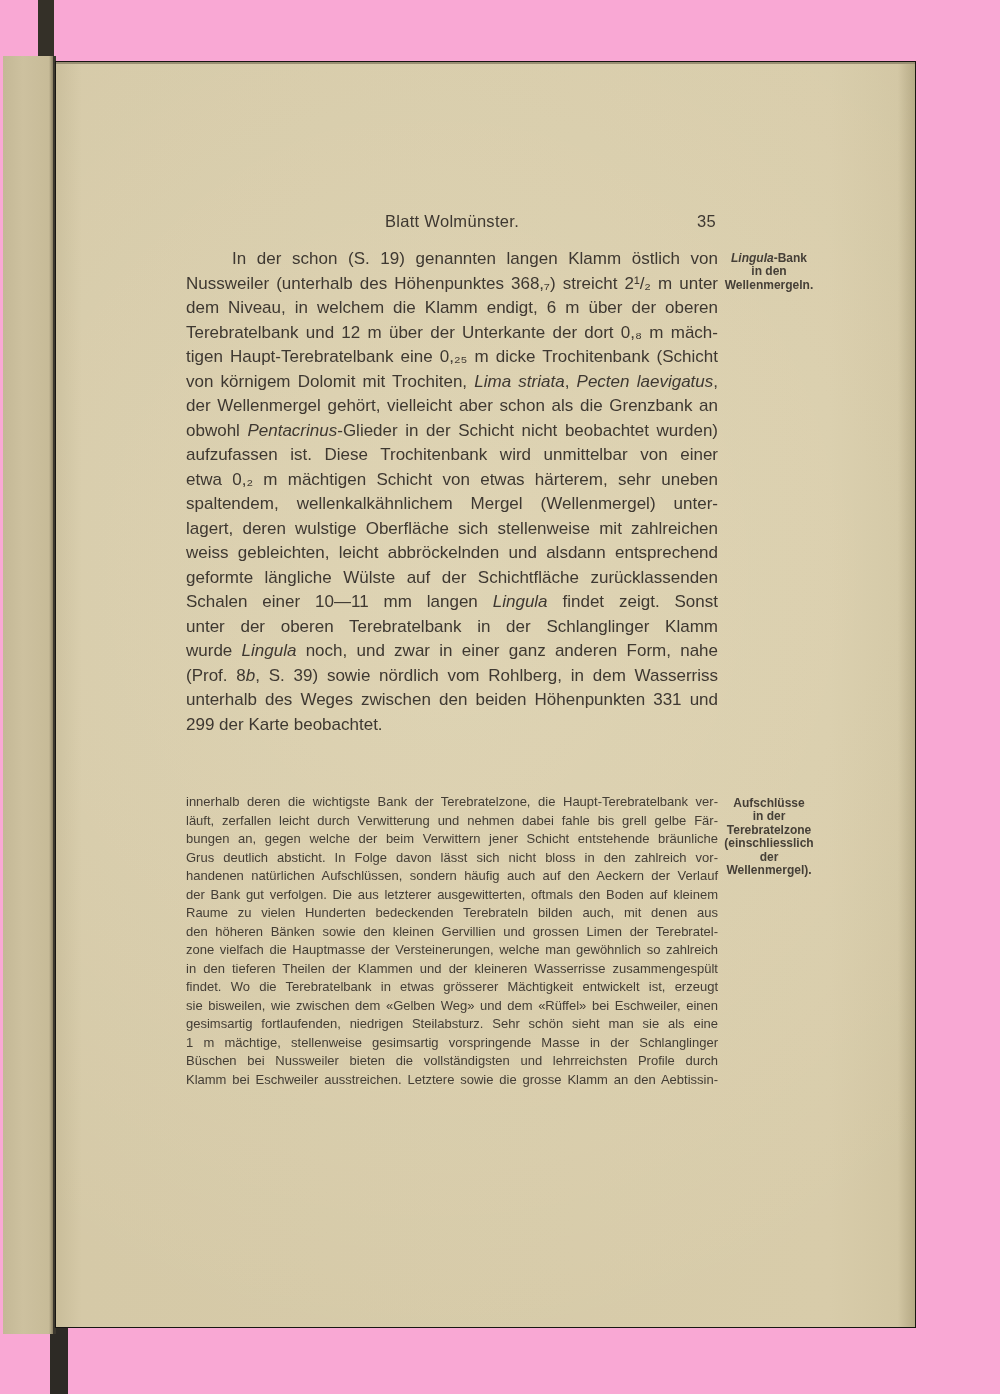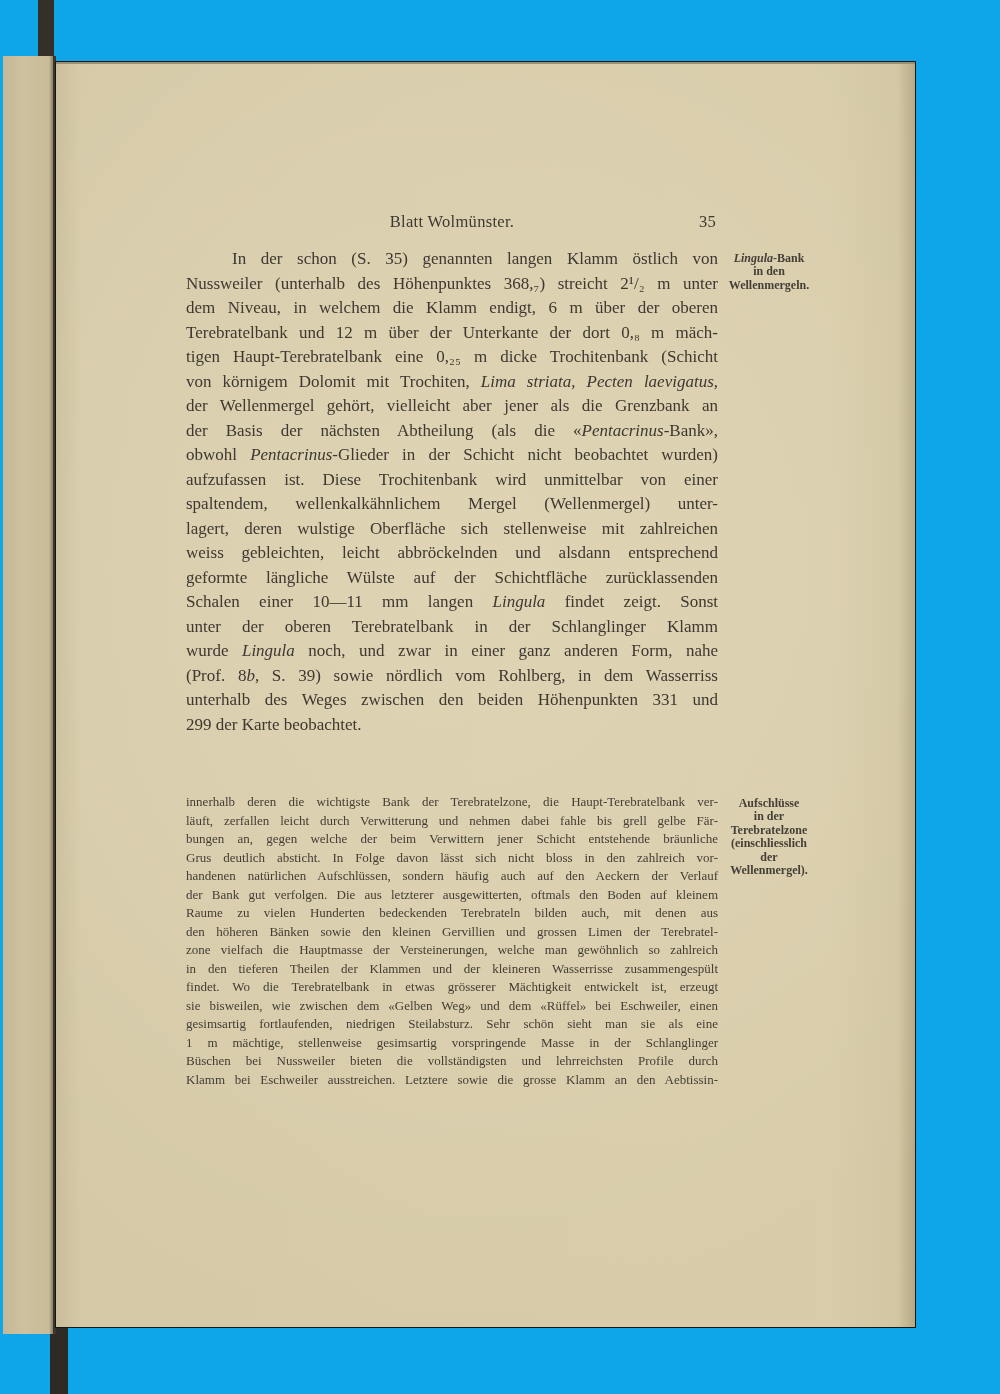--- a/index.html
+++ b/index.html
@@ -1,19 +1,19 @@
 <!DOCTYPE html>
 <html><head>
 <meta charset="utf-8">
 <style>
   html,body { margin:0; padding:0; }
   #canvas {
     position: relative; width: 1000px; height: 1394px;
-    background: #0ea5e9; overflow: hidden;
-    font-family: Liberation Serif, serif;
+    background: #f9a8d4; overflow: hidden;
+    font-family: Liberation Sans, sans-serif;
   }
   
   #under-strip {
     position: absolute; left: 3px; top: 56px; width: 50px; height: 1278px;
     background: linear-gradient(90deg, #c4b896 0%, #cdc19f 40%, #c7bb98 92%, #8a7f63 100%);
     border-right: 3px solid #3b372e;
   }
   #top-crease {
     position: absolute; left: 38px; top: 0; width: 16px; height: 62px;
     background: #343028;
@@ -70,30 +70,30 @@
   <div id="under-strip"></div>
 
   <div id="page"></div>
 
   <div id="header-row">
     <div id="header-title">Blatt Wolmünster.</div>
     <div id="page-number">35</div>
   </div>
 
   <div id="main-para" class="txt">
-      <div class="tline first"><span>In der schon (S. 35) genannten langen Klamm östlich von</span></div>
+      <div class="tline first"><span>In der schon (S. 19) genannten langen Klamm östlich von</span></div>
       <div class="tline"><span>Nussweiler (unterhalb des Höhenpunktes 368,₇) streicht 2¹/₂ m unter</span></div>
       <div class="tline"><span>dem Niveau, in welchem die Klamm endigt, 6 m über der oberen</span></div>
       <div class="tline"><span>Terebratelbank und 12 m über der Unterkante der dort 0,₈ m mäch-</span></div>
       <div class="tline"><span>tigen Haupt-Terebratelbank eine 0,₂₅ m dicke Trochitenbank (Schicht</span></div>
       <div class="tline"><span>von körnigem Dolomit mit Trochiten, </span><em>Lima striata</em><span>, </span><em>Pecten laevigatus</em><span>,</span></div>
-      <div class="tline"><span>der Wellenmergel gehört, vielleicht aber jener als die Grenzbank an</span></div>
-      <div class="tline"><span>der Basis der nächsten Abtheilung (als die «</span><em>Pentacrinus</em><span>-Bank»,</span></div>
+      <div class="tline"><span>der Wellenmergel gehört, vielleicht aber schon als die Grenzbank an</span></div>
       <div class="tline"><span>obwohl </span><em>Pentacrinus</em><span>-Glieder in der Schicht nicht beobachtet wurden)</span></div>
       <div class="tline"><span>aufzufassen ist. Diese Trochitenbank wird unmittelbar von einer</span></div>
+      <div class="tline"><span>etwa 0,₂ m mächtigen Schicht von etwas härterem, sehr uneben</span></div>
       <div class="tline"><span>spaltendem, wellenkalkähnlichem Mergel (Wellenmergel) unter-</span></div>
       <div class="tline"><span>lagert, deren wulstige Oberfläche sich stellenweise mit zahlreichen</span></div>
       <div class="tline"><span>weiss gebleichten, leicht abbröckelnden und alsdann entsprechend</span></div>
       <div class="tline"><span>geformte längliche Wülste auf der Schichtfläche zurücklassenden</span></div>
       <div class="tline"><span>Schalen einer 10—11 mm langen </span><em>Lingula</em><span> findet zeigt. Sonst</span></div>
       <div class="tline"><span>unter der oberen Terebratelbank in der Schlanglinger Klamm</span></div>
       <div class="tline"><span>wurde </span><em>Lingula</em><span> noch, und zwar in einer ganz anderen Form, nahe</span></div>
       <div class="tline"><span>(Prof. 8</span><em>b</em><span>, S. 39) sowie nördlich vom Rohlberg, in dem Wasserriss</span></div>
       <div class="tline"><span>unterhalb des Weges zwischen den beiden Höhenpunkten 331 und</span></div>
       <div class="tline last"><span>299 der Karte beobachtet.</span></div>

